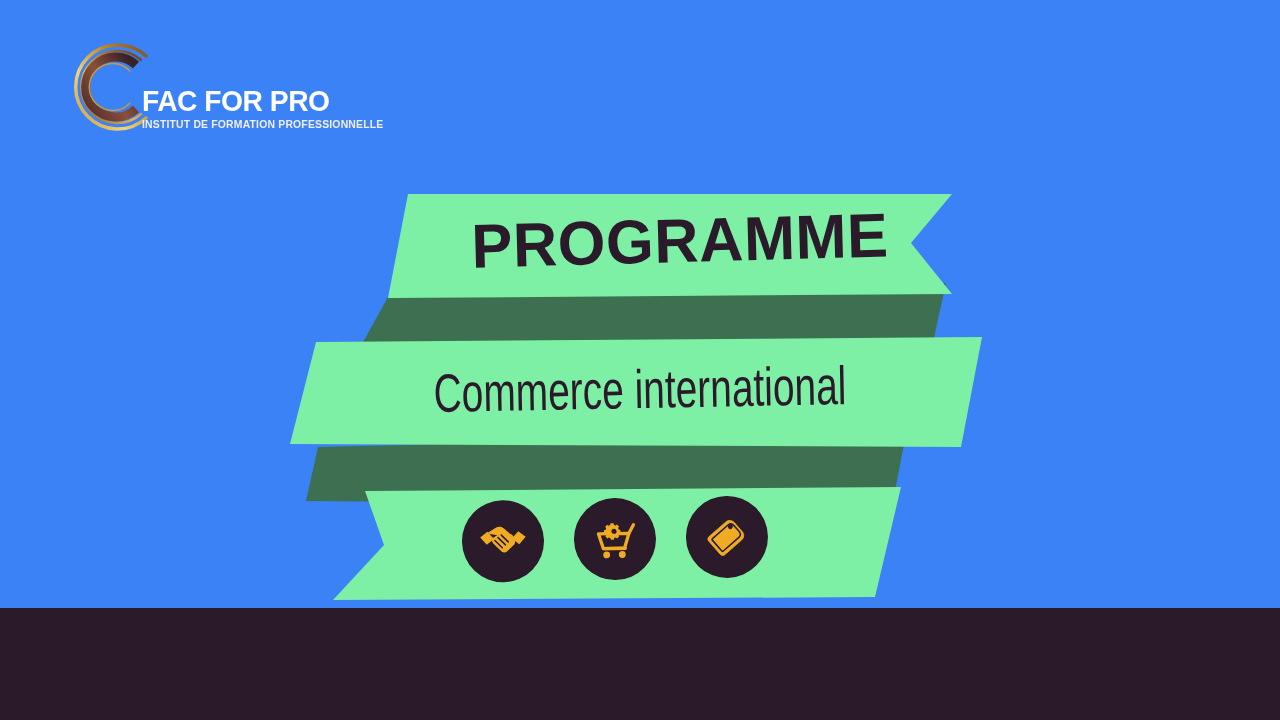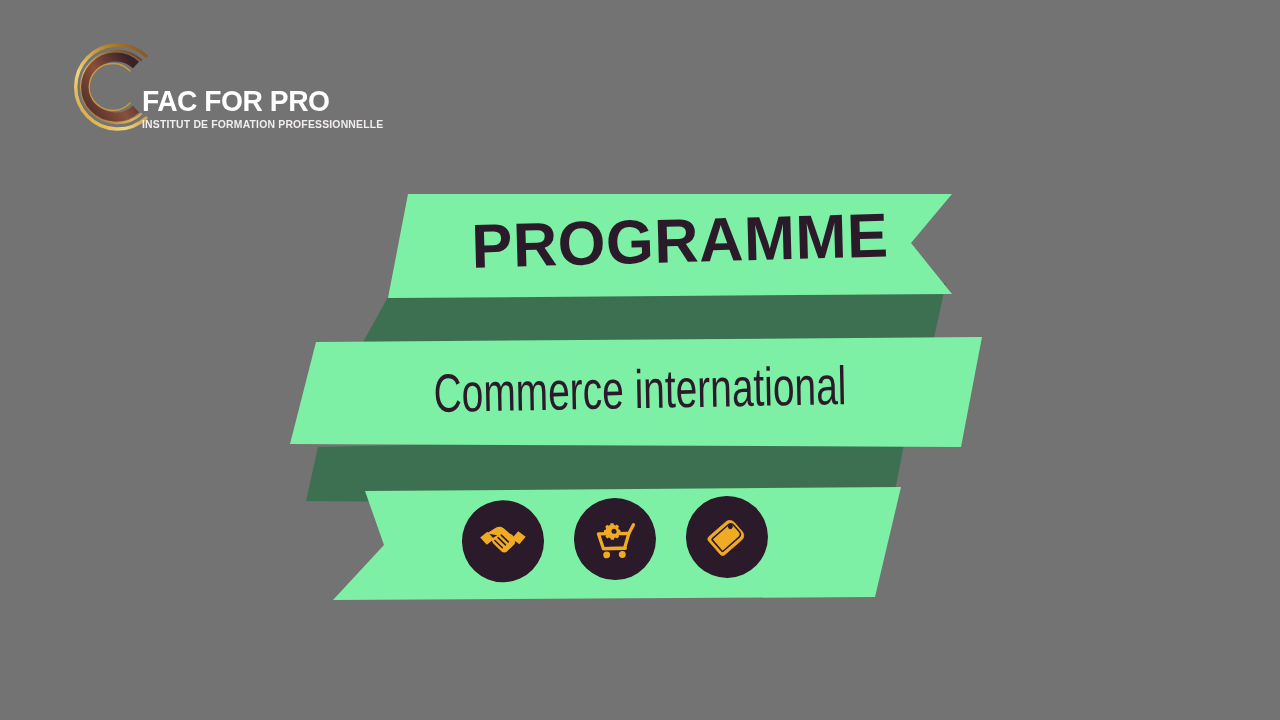--- a/index.html
+++ b/index.html
@@ -4,22 +4,22 @@
 <style>
   * { margin:0; padding:0; box-sizing:border-box; }
   html, body {
     width:1280px; height:720px;
     overflow:hidden;
     background:#2b1a29;
     font-family:"Liberation Sans", sans-serif;
   }
   #stage {
     position:relative;
-    width:1280px; height:720px;
-    background:#737373;
+    width:1280px; height:608px;
+    background:#3b82f6;
   }
 
   
   #logo {
     position:absolute;
     left:58px; top:34px;
     width:290px; height:110px;
   }
   #logo-ring {
     position:absolute;

